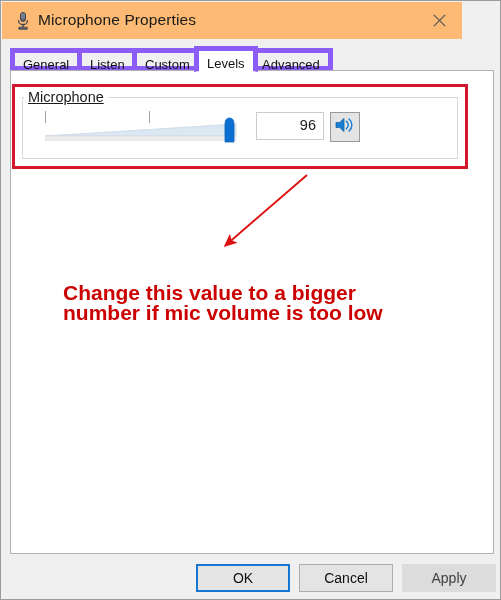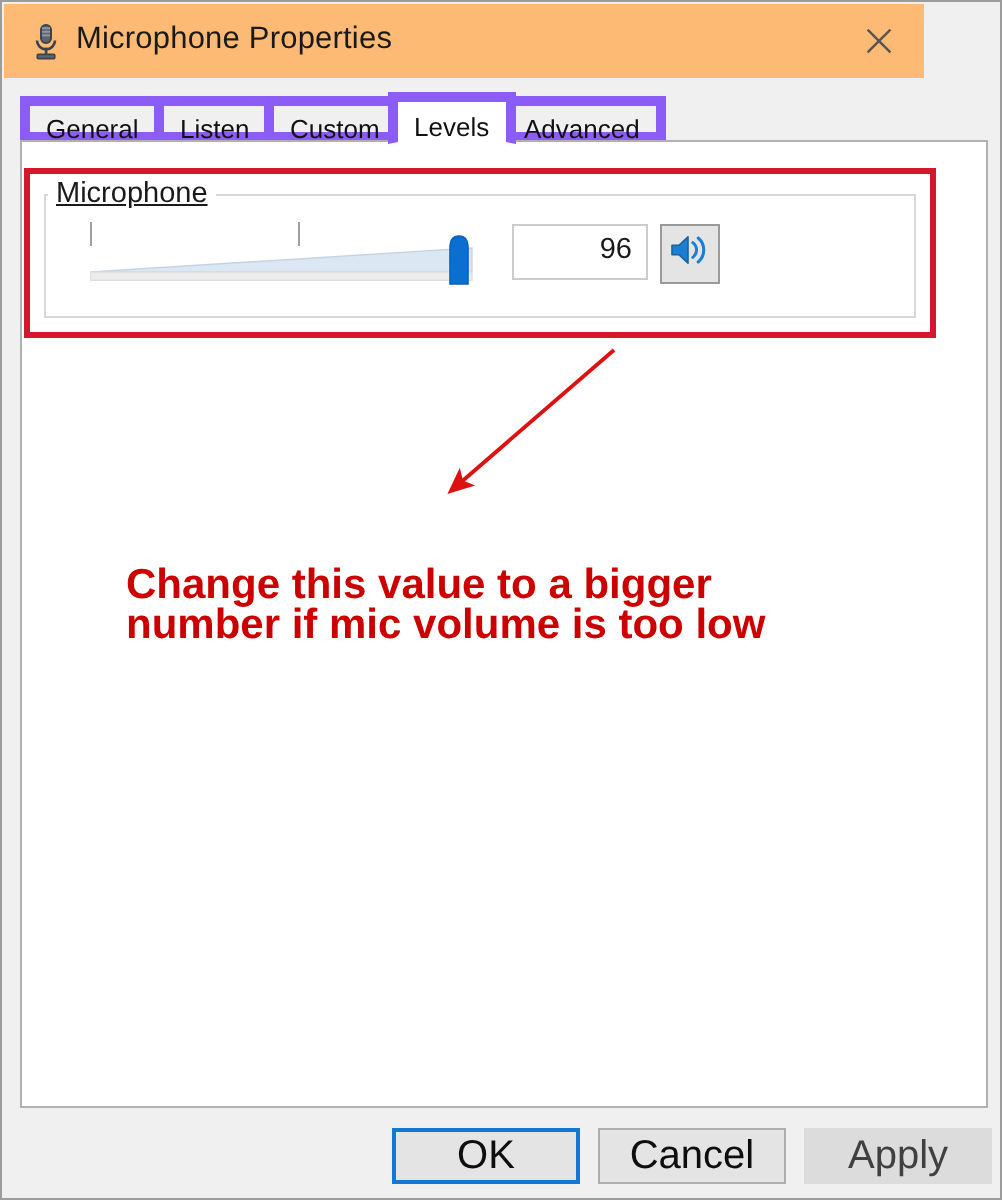--- a/index.html
+++ b/index.html
@@ -220,21 +220,21 @@
     position: absolute;
     left: 1px; top: 554px;
     width: 499px; height: 45px;
     background: #f0f0f0;
   }
   .dlg-button {
     position: absolute;
     top: 9px;
     height: 28px;
     box-sizing: border-box;
-    font-size: 20px;
+    font-size: 14px;
     display: flex;
     align-items: center;
     justify-content: center;
     cursor: default;
     font-family: "Liberation Sans", sans-serif;
   }
   #ok-button {
     left: 194px;
     width: 94px;
     background: #e4e4e4;

